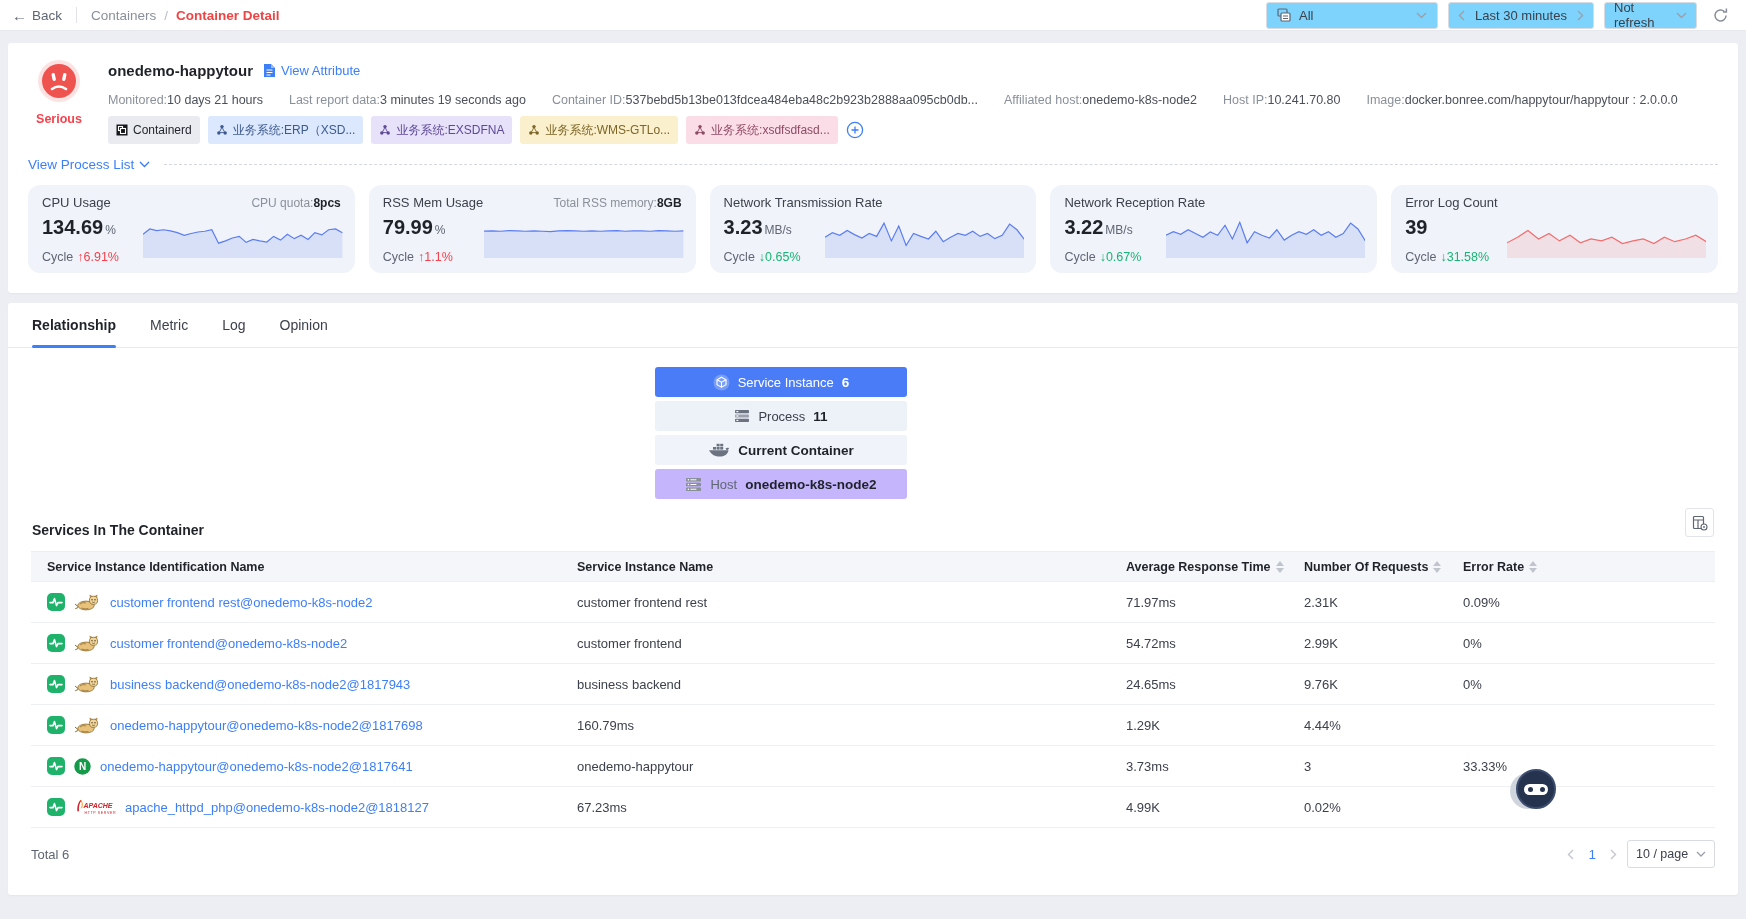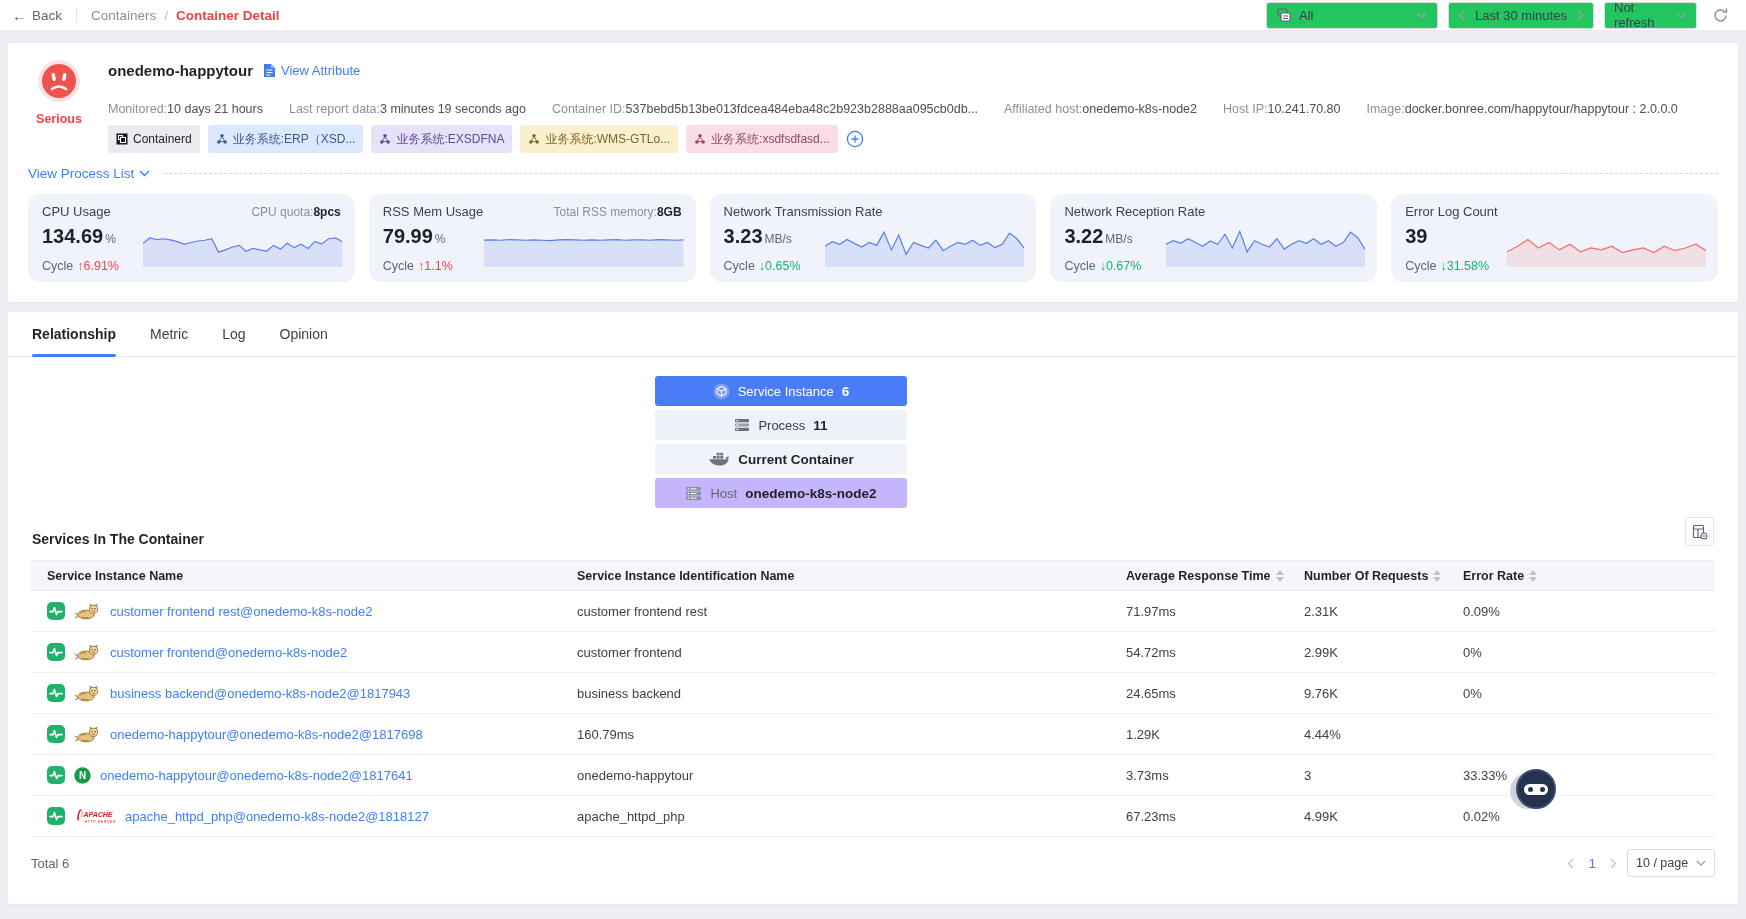--- a/index.html
+++ b/index.html
@@ -11,21 +11,21 @@
   .topbar { height:31px; background:#fff; border-bottom:1px solid #e7e9ee; display:flex; align-items:center; justify-content:space-between; padding:0 12px; }
   .tb-left { display:flex; align-items:center; gap:14px; }
   .back { display:flex; align-items:center; gap:5px; color:#5f6673; font-size:13.5px; cursor:pointer; }
   .back .arr-ico { font-size:15px; color:#5f6673; }
   .tb-divider { width:1px; height:16px; background:#e0e3e9; }
   .crumb { font-size:13.5px; display:flex; gap:8px; align-items:center; }
   .crumb .parent { color:#8a9099; cursor:pointer; }
   .crumb .sep { color:#b8bdc7; }
   .crumb .current { color:#ef4444; font-weight:bold; }
   .tb-right { display:flex; align-items:center; gap:10px; }
-  .ctl { height:27px; border:1px solid #d8dbe2; border-radius:3px; background:#22c55e; display:flex; align-items:center; font-size:13px; color:#3c414b; }
+  .ctl { height:27px; border:1px solid #d8dbe2; border-radius:3px; background:#7dd3fc; display:flex; align-items:center; font-size:13px; color:#3c414b; }
   .ctl svg { flex:none; }
   .scope-select { width:172px; padding:0 10px; gap:7px; cursor:pointer; }
   .scope-select .lbl { flex:1; }
   .time-range { width:146px; justify-content:space-between; padding:0 9px; }
   .chev-btn { cursor:pointer; display:flex; align-items:center; color:#9aa0ab; }
   .refresh-select { width:93px; padding:0 9px; justify-content:space-between; cursor:pointer; }
   .refresh-btn { width:27px; height:27px; display:flex; align-items:center; justify-content:center; cursor:pointer; color:#8a9099; }
 
   
   .panel { background:#fff; border-radius:3px; margin:0 8px; box-shadow:0 1px 2px rgba(20,30,60,.04); }
@@ -33,21 +33,21 @@
   .panel-2 { margin-top:10px; height:592px; position:relative; }
 
   
   .hdr-row { display:flex; gap:18px; }
   .status-block { width:62px; text-align:center; flex:none; }
   .status-label { color:#f5424d; font-size:12.5px; font-weight:bold; margin-top:5px; }
   .hdr-main { flex:1; min-width:0; }
   .title-row { display:flex; align-items:center; gap:10px; height:22px; }
   .c-title { font-size:15px; font-weight:bold; color:#1f2329; }
   .attr-link { display:flex; align-items:center; gap:5px; color:#3d7ff7; font-size:13px; cursor:pointer; }
-  .meta-row { margin-top:21px; font-size:12.5px; color:#8a9099; white-space:nowrap; overflow:hidden; display:flex; gap:26px; }
+  .meta-row { margin-top:12px; font-size:12.5px; color:#8a9099; white-space:nowrap; overflow:hidden; display:flex; gap:26px; }
   .meta-item em { font-style:normal; color:#4a4f59; }
   .tags-row { margin-top:9px; display:flex; align-items:center; gap:8px; }
   .tag { display:inline-flex; align-items:center; gap:5px; height:28px; padding:0 8px; border-radius:3px; font-size:12px; cursor:pointer; white-space:nowrap; }
   .tag em { font-style:normal; }
   .tag-dark { background:#e9ebf0; color:#23272e; }
   .tag-blue { background:#dbe8fd; color:#3d5a8f; }
   .tag-purple { background:#e8e1fa; color:#5c4a96; }
   .tag-yellow { background:#fbf0cd; color:#7c6526; }
   .tag-pink { background:#fbdde8; color:#8f4a63; }
   .tag-add { width:18px; height:18px; cursor:pointer; display:flex; align-items:center; justify-content:center; }
@@ -429,24 +429,24 @@
           <rect x="1.5" y="1.5" width="10" height="12" rx="1" fill="none" stroke="#5f6673" stroke-width="1.2"></rect>
           <path d="M1.5 5h10M6 5v8.5" stroke="#5f6673" stroke-width="1.2"></path>
           <circle cx="12" cy="12" r="3" fill="#fff" stroke="#5f6673" stroke-width="1.1"></circle>
           <circle cx="12" cy="12" r="0.9" fill="#5f6673"></circle>
         </svg>
     </div>
 
     <div class="tbl">
       <div class="trow thead">
         <span class="th">
+            <span>Service Instance Identification Name</span>
+          </span>
+        <span class="th">
             <span>Service Instance Name</span>
-          </span>
-        <span class="th">
-            <span>Service Instance Identification Name</span>
           </span>
         <span class="th">
             <span>Average Response Time</span>
             <span class="sort">
               <i class="up"></i>
               <i class="down"></i>
             </span>
           </span>
         <span class="th">
             <span>Number Of Requests</span>
@@ -603,21 +603,20 @@
             <span class="tech-ico">
               <svg width="42" height="17" viewBox="0 0 42 17">
                 <path d="M6.2 1C4 4 2.8 8.2 3.4 12.6l1.6-.5C4.6 7.6 5.4 4 7.6 1.3z" fill="#d22128"></path>
                 <path d="M6.8 1.2c1.6 2 2.1 5 .7 8" stroke="#f69923" stroke-width="1" fill="none"></path>
                 <text x="9.5" y="9" font-size="7" font-weight="bold" font-style="italic" fill="#d22128" font-family="Liberation Sans, sans-serif">APACHE</text>
                 <text x="10.5" y="14.5" font-size="3.6" fill="#d22128" letter-spacing="0.6" font-family="Liberation Sans, sans-serif">HTTP SERVER</text>
               </svg>
             </span>
             <span class="svc-link">apache_httpd_php@onedemo-k8s-node2@1818127</span>
           </span>
-        <span class="td">apache_httpd_php</span>
         <span class="td">67.23ms</span>
         <span class="td">4.99K</span>
         <span class="td">0.02%</span>
       </div>
     </div>
 
     <div class="tfoot">
       <span class="total">Total 6</span>
       <div class="pager">
         <span class="pg-arrow">

